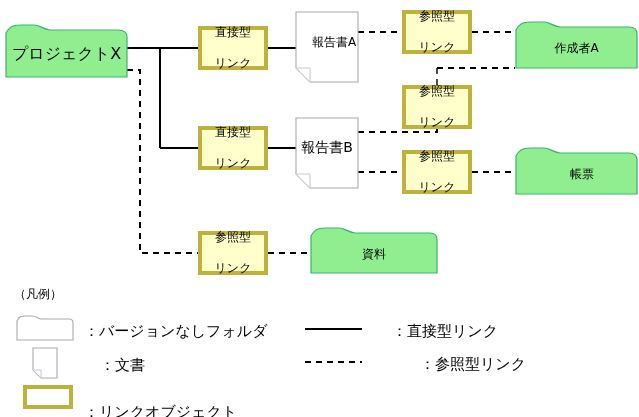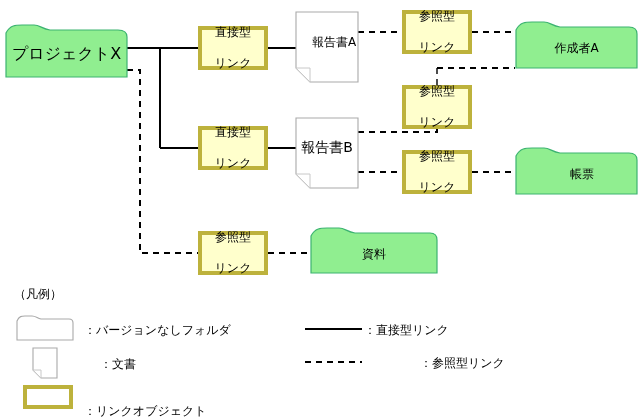--- a/index.html
+++ b/index.html
@@ -7,21 +7,21 @@
        font-family:"DejaVu Sans","Liberation Sans",sans-serif;}
   #canvas{position:absolute;left:0;top:0;width:639px;height:417px;}
   .node{position:absolute;box-sizing:border-box;display:flex;align-items:center;
         justify-content:center;text-align:center;color:#000;}
   
   .linkobj{background:#ffffcc;border:4px solid #bdb23c;line-height:1.12;
            font-size:12px;gap:18px;}
   .lbl{position:absolute;color:#000;white-space:nowrap;}
   svg{position:absolute;left:0;top:0;width:639px;height:417px;overflow:visible;}
   .legend-title{font-size:12px;}
-  .legend-text{font-size:12px;}
+  .legend-text{font-size:15px;}
 </style>
 </head>
 <body>
 
 <div id="canvas">
 
   <svg xmlns="http://www.w3.org/2000/svg">
     <g stroke="#000000" stroke-width="1.4" fill="none" shape-rendering="crispEdges">
 
       <path d="M127,48 L198,48"></path>
@@ -161,21 +161,21 @@
     </svg>
     <div class="lbl legend-text" style="left:100px;top:356px;">：文書</div>
 
     <div style="position:absolute;left:23px;top:385px;width:50px;height:24px;
                 background:#ffffff;border:4px solid #bdb23c;box-sizing:border-box;"></div>
     <div class="lbl legend-text" style="left:84px;top:389px;margin-top:14px;">：リンクオブジェクト</div>
 
     <svg style="left:0;top:0;width:639px;height:417px;" xmlns="http://www.w3.org/2000/svg">
       <line x1="305" y1="329" x2="362" y2="329" stroke="#000000" stroke-width="1.6" shape-rendering="crispEdges"></line>
     </svg>
-    <div class="lbl legend-text" style="left:364px;top:322px;">：直接型リンク</div>
+    <div class="lbl legend-text" style="left:392px;top:322px;">：直接型リンク</div>
 
     <svg style="left:0;top:0;width:639px;height:417px;" xmlns="http://www.w3.org/2000/svg">
       <line x1="305" y1="362" x2="362" y2="362" stroke="#000000" stroke-width="1.6" stroke-dasharray="6,5" shape-rendering="crispEdges"></line>
     </svg>
     <div class="lbl legend-text" style="left:376px;top:355px;margin-left:44px;">：参照型リンク</div>
   </div>
 
 </div>
 
 </body></html>

